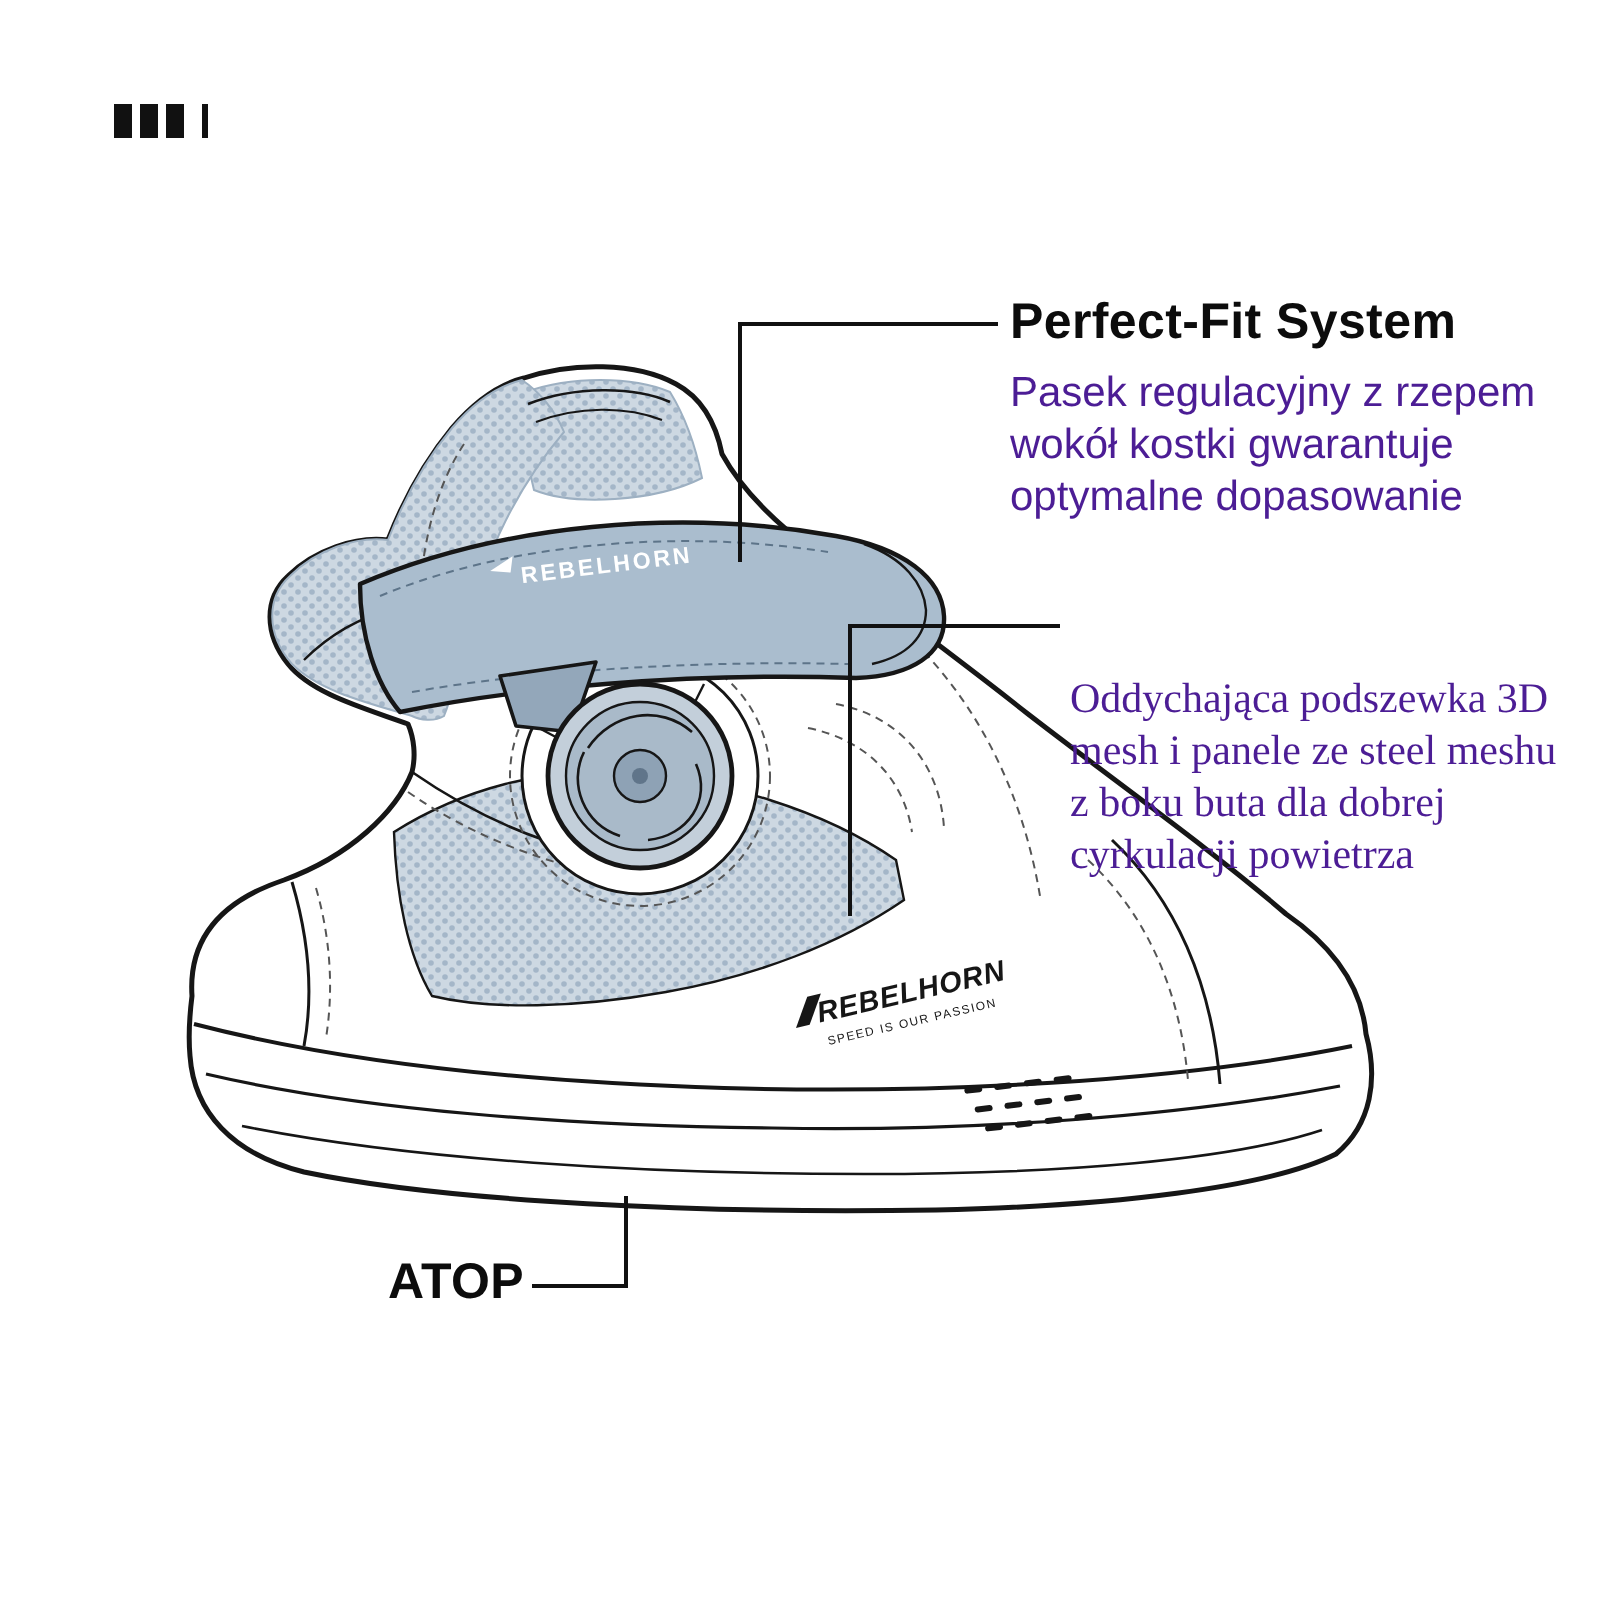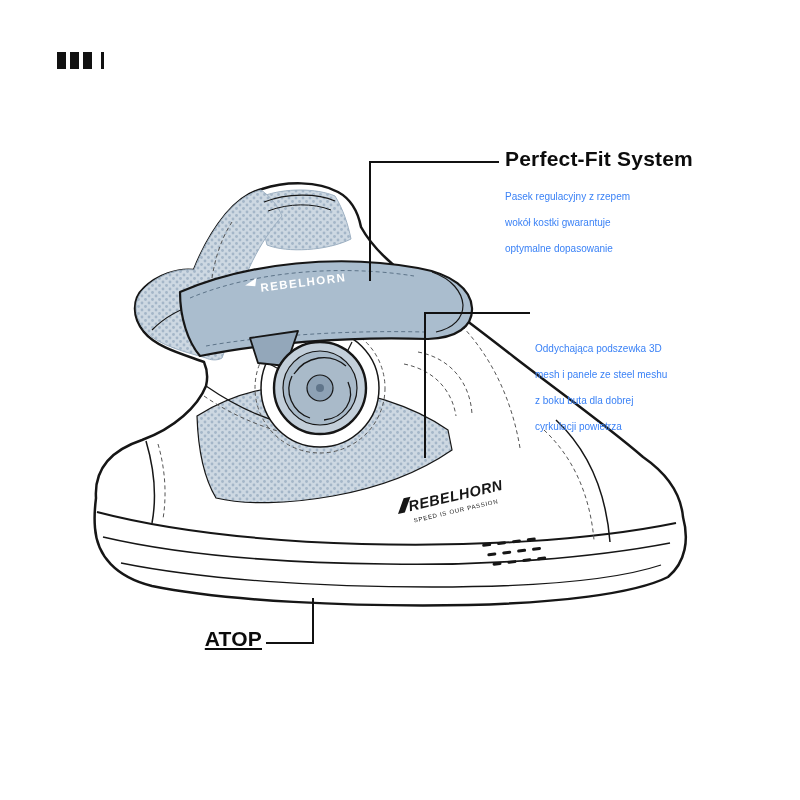--- a/index.html
+++ b/index.html
@@ -7,28 +7,28 @@
     position:relative;width:800px;height:800px;background:#ffffff;overflow:hidden;
     font-family:"Liberation Sans",sans-serif;color:#111;
   }
   svg{position:absolute;left:0;top:0;}
   
   .mark{position:absolute;left:57px;top:52px;display:flex;align-items:center;height:17px;}
   .mark .bar{width:9px;height:17px;background:#111;margin-right:4px;}
   .mark .bar.thin{width:3px;margin-left:5px;margin-right:0;}
   
   .callout-title{
-    position:absolute;font-size:21px;font-weight:700;letter-spacing:.2px;color:#0c0c0c;
+    position:absolute;font-size:25px;font-weight:700;letter-spacing:.2px;color:#0c0c0c;
     white-space:nowrap;
   }
   .callout-desc{
-    position:absolute;font-size:10px;line-height:26px;color:#3b82f6;
+    position:absolute;font-size:21px;line-height:26px;color:#4c1d95;
     white-space:pre-line;
   }
-  .right-align{text-align:left;text-decoration:underline;}
+  .right-align{text-align:left;}
   
   .line{position:absolute;}
   .line-perfect{left:369px;top:161px;width:128px;height:118px;border-top:2px solid #111;border-left:2px solid #111;}
   .line-power{left:424px;top:312px;width:104px;height:144px;border-top:2px solid #111;border-left:2px solid #111;}
   .line-atop{left:266px;top:598px;width:46px;height:44px;border-right:2px solid #111;border-bottom:2px solid #111;}
 </style>
 </head>
 <body>
 
 <div class="stage">
@@ -135,20 +135,20 @@
 
   <div class="line line-perfect"></div>
   <div class="line line-power"></div>
   <div class="line line-atop"></div>
 
   <div class="callout-title" style="left:505px;top:147px;">Perfect-Fit System</div>
   <div class="callout-desc" style="left:505px;top:184px;">Pasek regulacyjny z rzepem
 wokół kostki gwarantuje
 optymalne dopasowanie</div>
 
-  <div class="callout-desc" style="left:535px;top:336px;">Oddychająca podszewka 3D
+  <div class="callout-desc" style="left:535px;top:336px;font-family:Liberation Serif, serif;">Oddychająca podszewka 3D
 mesh i panele ze steel meshu
 z boku buta dla dobrej
 cyrkulacji powietrza</div>
 
   <div class="callout-title right-align" style="right:538px;top:627px;">ATOP</div>
 
 </div>
 
 </body></html>

